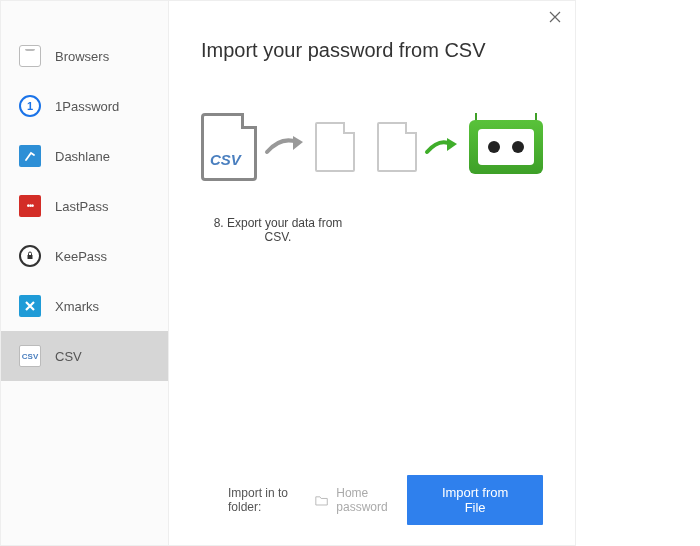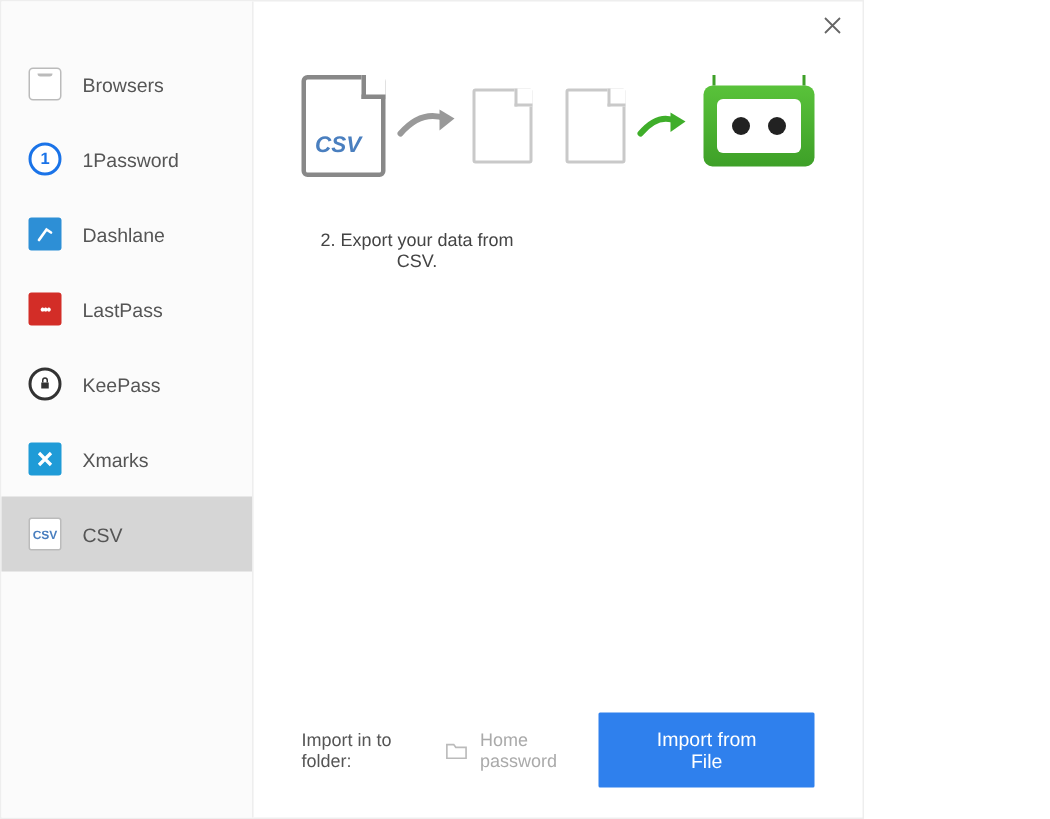--- a/index.html
+++ b/index.html
@@ -11,21 +11,21 @@
     .sidebar-item{height:50px;display:flex;align-items:center;padding-left:18px;cursor:pointer;color:#555;}
     .sidebar-item.active{background:#d6d6d6;}
     .sidebar-item .icon-wrap{width:22px;height:22px;display:flex;align-items:center;justify-content:center;margin-right:14px;flex-shrink:0;}
     .sidebar-item .label{font-size:13px;}
     .main{flex:1;display:flex;flex-direction:column;padding:38px 32px 20px 32px;}
     .page-title{font-size:20px;font-weight:400;color:#333;margin-bottom:40px;}
     .steps{display:flex;gap:22px;}
     .step{flex:1;display:flex;flex-direction:column;align-items:center;}
     .step-visual{height:90px;display:flex;align-items:center;justify-content:center;margin-bottom:24px;}
     .step-text{font-size:12px;color:#444;text-align:center;}
-    .footer{margin-top:auto;display:flex;align-items:center;justify-content:space-between;padding-top:16px;}
+    .footer{margin-top:auto;display:flex;align-items:center;justify-content:space-between;padding-top:16px;margin-left:27px;}
     .folder-row{display:flex;align-items:center;font-size:12px;color:#555;gap:8px;}
     .folder-row .folder-val{color:#aaa;}
     .import-btn{background:#2f80ed;color:#fff;border:none;padding:10px 30px;font-size:13px;cursor:pointer;border-radius:1px;}
     
     .ico-box{width:22px;height:22px;border-radius:2px;display:flex;align-items:center;justify-content:center;font-size:10px;font-weight:700;color:#fff;}
     .ico-browsers{border:1.5px solid #bbb;border-radius:3px;background:#fff;}
     .ico-browsers::after{content:"";display:block;width:10px;height:2px;background:#bbb;position:relative;top:-6px;border-radius:0 0 2px 2px;}
     .ico-1p{border:2.5px solid #1a73e8;border-radius:50%;background:#fff;color:#1a73e8;font-size:11px;}
     .ico-dash{background:#2d8fd6;}
     .ico-dash svg{width:12px;height:12px;}
@@ -126,38 +126,39 @@
     <div class="sidebar-item active">
       <span class="icon-wrap">
         <span class="ico-box ico-csv">CSV</span>
       </span>
       <span class="label">CSV</span>
     </div>
 
   </div>
 
   <div class="main">
+    <div class="page-title">Import your password from CSV</div>
 
     <div class="steps">
 
       <div class="step">
         <div class="step-visual">
           <div class="csv-doc">
             <div class="fold"></div>
             <div class="csv-label">CSV</div>
           </div>
           <svg class="arrow-r" width="46" height="30" viewBox="0 0 46 30">
             <path d="M4 20 Q18 4 34 10" stroke="#999" stroke-width="4" fill="none" stroke-linecap="round"></path>
             <path d="M30 4 L40 10 L30 18 Z" fill="#999"></path>
           </svg>
           <div class="blank-doc">
               <div class="fold2"></div>
             </div>
         </div>
-        <div class="step-text">2. Export your data from CSV.</div>
+        <div class="step-text">8. Export your data from CSV.</div>
       </div>
 
       <div class="step">
         <div class="step-visual">
           <div class="blank-doc">
               <div class="fold2"></div>
             </div>
           <svg class="arrow-green" width="40" height="26" viewBox="0 0 40 26">
             <path d="M4 18 Q16 4 28 10" stroke="#3fae2a" stroke-width="4" fill="none" stroke-linecap="round"></path>
             <path d="M24 4 L34 10 L24 17 Z" fill="#3fae2a"></path>

